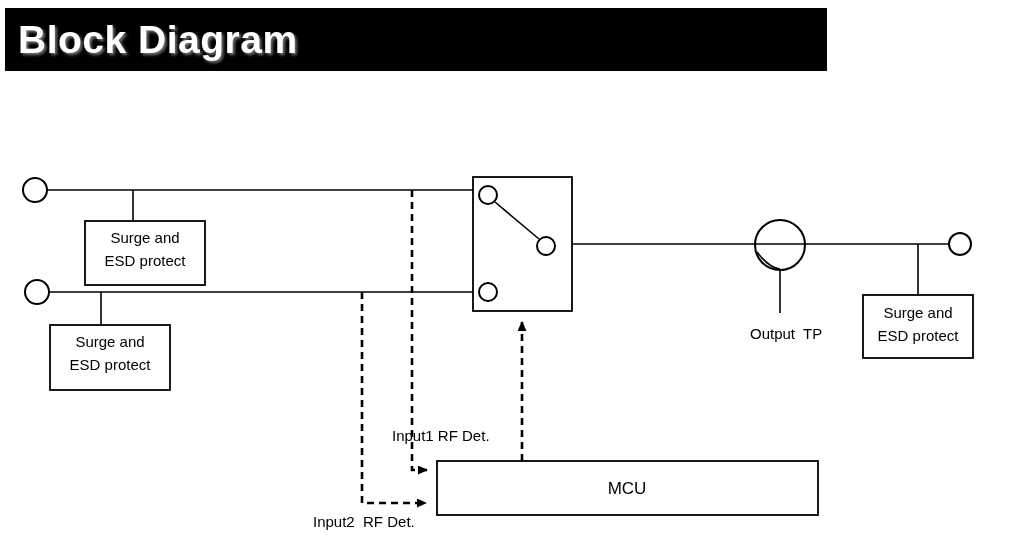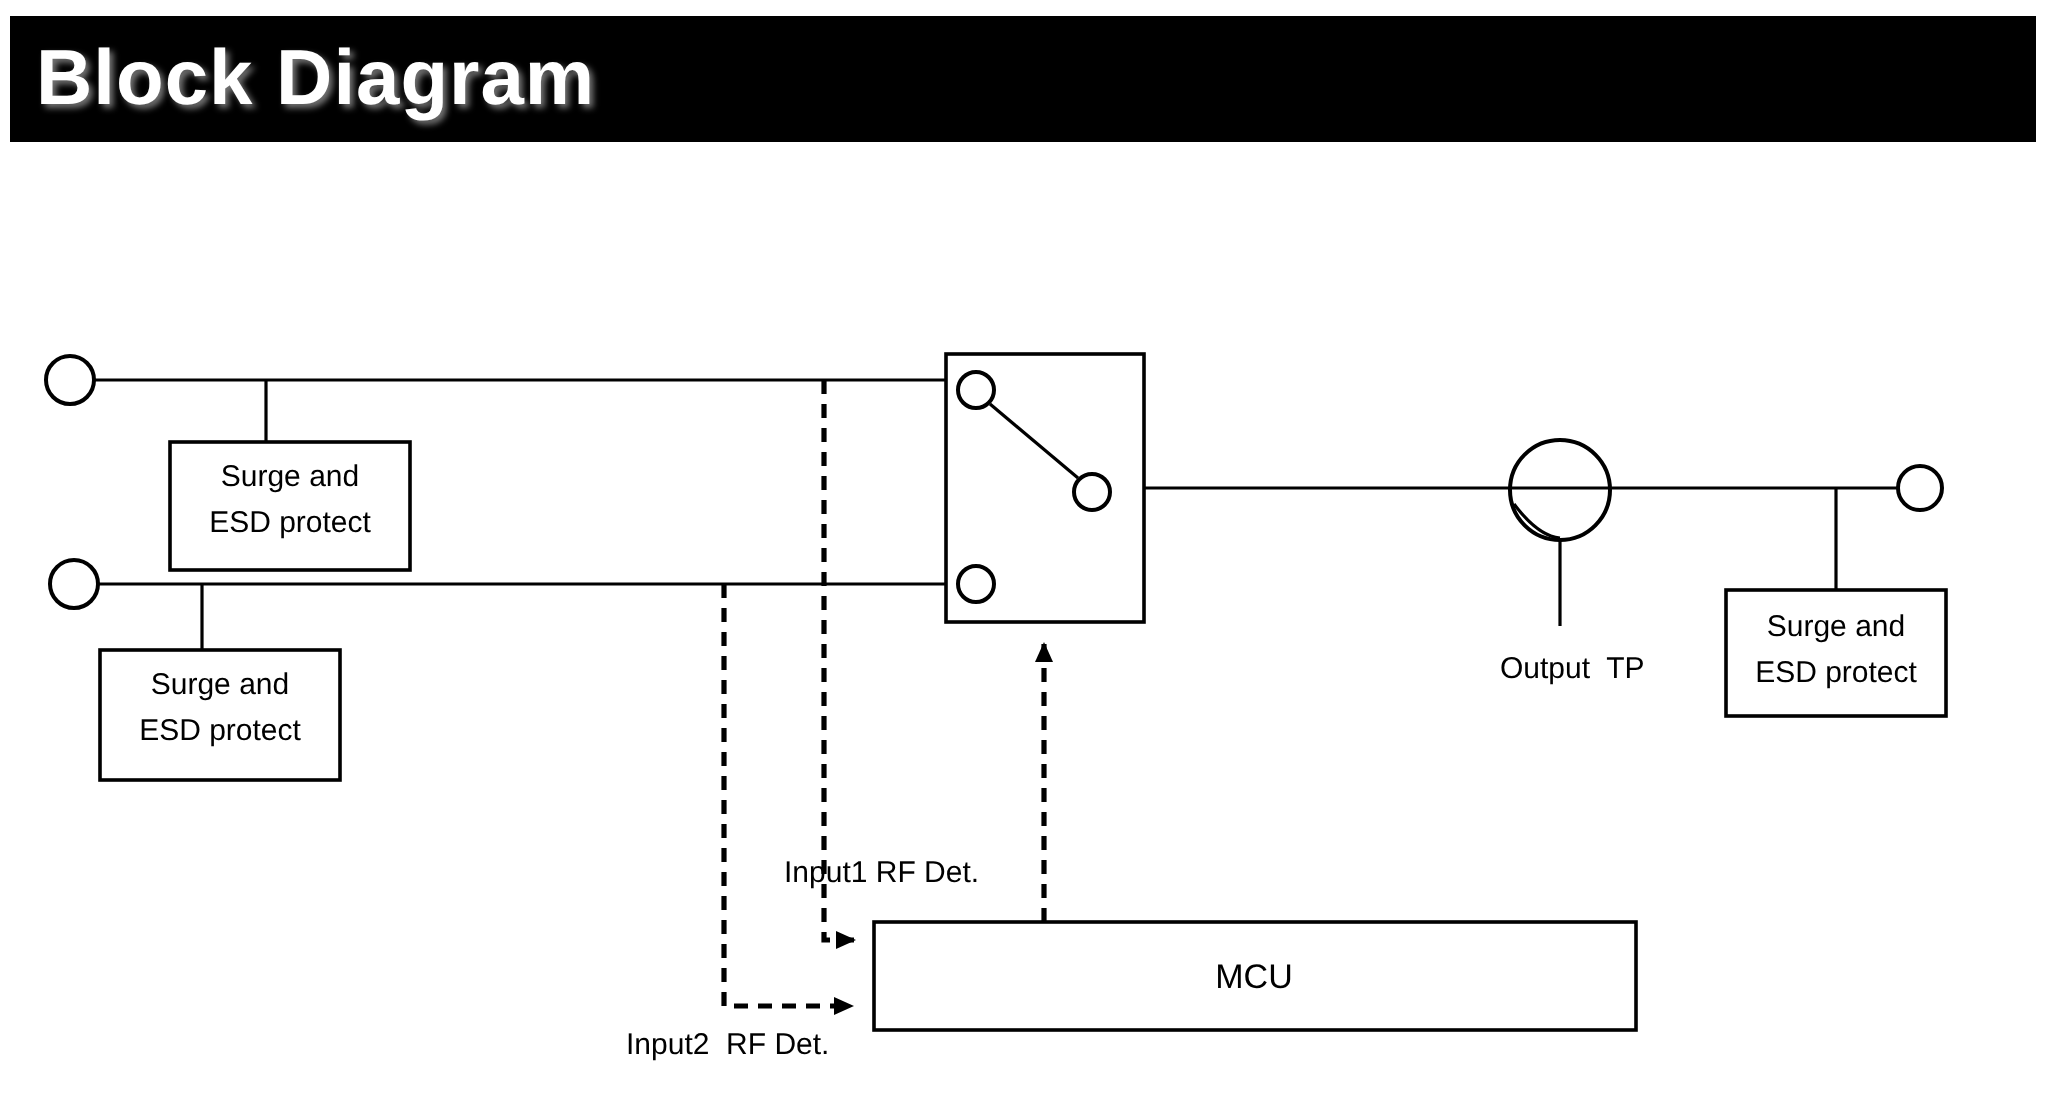--- a/index.html
+++ b/index.html
@@ -7,21 +7,21 @@
     position:relative;
     width:1024px;
     height:549px;
     background:#ffffff;
     font-family:"Liberation Sans", sans-serif;
     overflow:hidden;
   }
   .header-bar{
     position:absolute;
     left:5px; top:8px;
-    width:1013px; height:63px;
+    width:822px; height:63px;
     background:#000000;
     display:flex;
     align-items:center;
   }
   .header-bar .title{
     color:#ffffff;
     font-size:39px;
     font-weight:bold;
     margin-left:13px;
     letter-spacing:0.5px;

